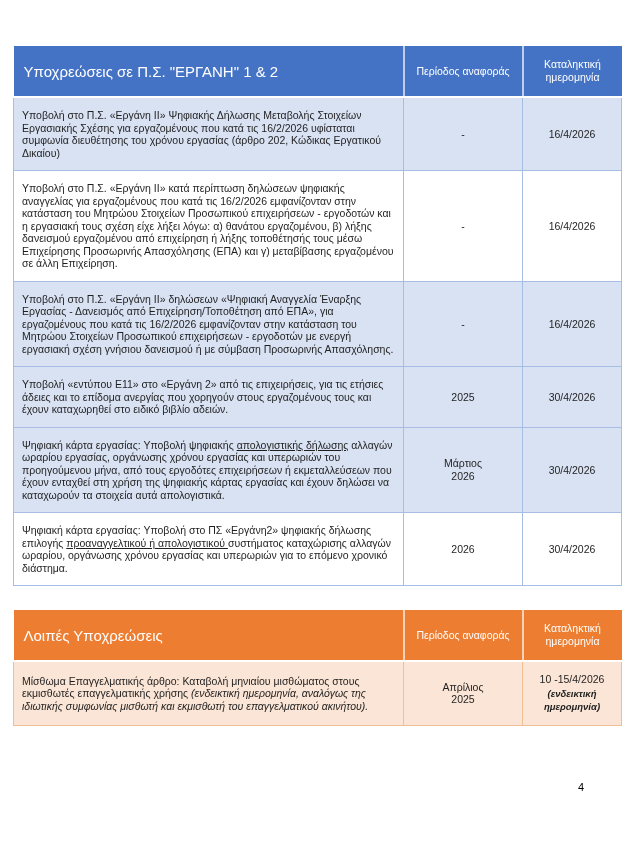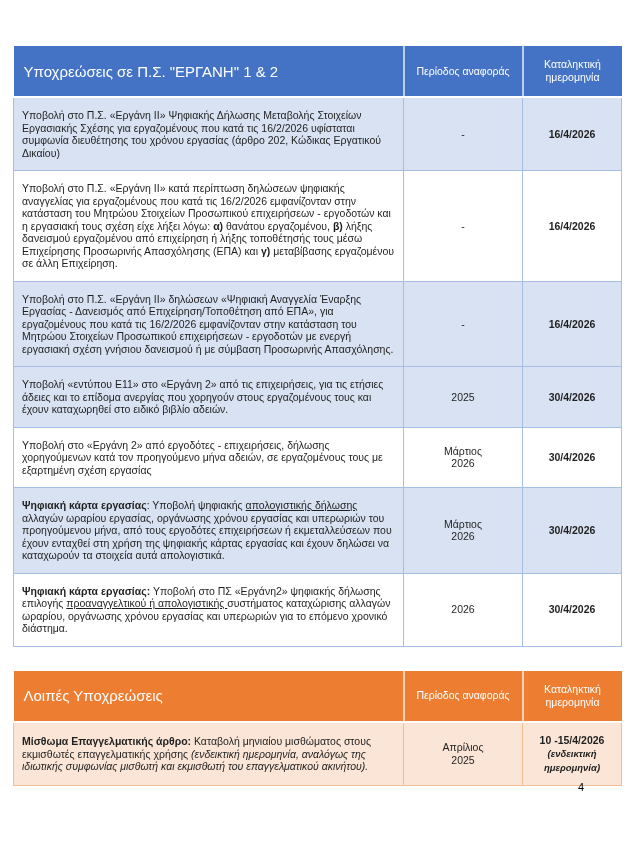--- a/index.html
+++ b/index.html
@@ -56,21 +56,21 @@
   }
   .tbl tbody tr.shaded td{background:var(--band,#D9E2F3);}
   .tbl tbody td.desc{text-align:left;}
   .tbl tbody td.period,
   .tbl tbody td.deadline{
     text-align:center;
     white-space:pre-line;
   }
   
   .r-n{}
-  .r-b{font-weight:bold;}
+  .r-b{font-weight:normal;}
   .r-i{font-style:italic;}
   .r-u{text-decoration:underline;}
   .r-bis{font-weight:bold;font-style:italic;font-size:9.5px;}
 
   .page-number{
     position:absolute;
     left:578px;top:781px;
     font-size:11px;
     color:#000000;
   }
@@ -107,34 +107,28 @@
         <tr class="shaded">
           <td class="desc"><span class="r-n">Υποβολή στο Π.Σ. «Εργάνη ΙΙ» δηλώσεων «Ψηφιακή Αναγγελία Έναρξης Εργασίας - Δανεισμός από Επιχείρηση/Τοποθέτηση από ΕΠΑ», για εργαζομένους που κατά τις 16/2/2026 εμφανίζονταν στην κατάσταση του Μητρώου Στοιχείων Προσωπικού επιχειρήσεων - εργοδοτών με ενεργή εργασιακή σχέση γνήσιου δανεισμού ή με σύμβαση Προσωρινής Απασχόλησης.</span></td>
           <td class="period">-</td>
           <td class="deadline"><span class="r-b">16/4/2026</span></td>
         </tr>
         <tr class="shaded">
           <td class="desc"><span class="r-n">Υποβολή «εντύπου Ε11» στο «Εργάνη 2» από τις επιχειρήσεις, για τις ετήσιες άδειες και το επίδομα ανεργίας που χορηγούν στους εργαζομένους τους και έχουν καταχωρηθεί στο ειδικό βιβλίο αδειών.</span></td>
           <td class="period">2025</td>
           <td class="deadline"><span class="r-b">30/4/2026</span></td>
         </tr>
-        <tr>
-          <td class="desc"><span class="r-n">Υποβολή στο «Εργάνη 2» από εργοδότες - επιχειρήσεις, δήλωσης χορηγούμενων κατά τον προηγούμενο μήνα αδειών, σε εργαζομένους τους με εξαρτημένη σχέση εργασίας</span></td>
-          <td class="period">Μάρτιος
-2026</td>
-          <td class="deadline"><span class="r-b">30/4/2026</span></td>
-        </tr>
         <tr class="shaded">
           <td class="desc"><span class="r-b">Ψηφιακή κάρτα εργασίας</span><span class="r-n">: Υποβολή ψηφιακής </span><span class="r-u">απολογιστικής δήλωσης</span><span class="r-n"> αλλαγών ωραρίου εργασίας, οργάνωσης χρόνου εργασίας και υπερωριών του προηγούμενου μήνα, από τους εργοδότες επιχειρήσεων ή εκμεταλλεύσεων που έχουν ενταχθεί στη χρήση της ψηφιακής κάρτας εργασίας και έχουν δηλώσει να καταχωρούν τα στοιχεία αυτά απολογιστικά.</span></td>
           <td class="period">Μάρτιος
 2026</td>
           <td class="deadline"><span class="r-b">30/4/2026</span></td>
         </tr>
         <tr>
-          <td class="desc"><span class="r-b">Ψηφιακή κάρτα εργασίας:</span><span class="r-n"> Υποβολή στο ΠΣ «Εργάνη2» ψηφιακής δήλωσης επιλογής </span><span class="r-u">προαναγγελτικού ή απολογιστικής </span><span class="r-n">συστήματος καταχώρισης αλλαγών ωραρίου, οργάνωσης χρόνου εργασίας και υπερωριών για το επόμενο χρονικό διάστημα.</span></td>
+          <td class="desc"><span class="r-b">Ψηφιακή κάρτα εργασίας:</span><span class="r-n"> Υποβολή στο ΠΣ «Εργάνη2» ψηφιακής δήλωσης επιλογής </span><span class="r-u">προαναγγελτικού ή απολογιστικού </span><span class="r-n">συστήματος καταχώρισης αλλαγών ωραρίου, οργάνωσης χρόνου εργασίας και υπερωριών για το επόμενο χρονικό διάστημα.</span></td>
           <td class="period">2026</td>
           <td class="deadline"><span class="r-b">30/4/2026</span></td>
         </tr>
       </tbody>
   </table>
 
   <table class="tbl second" style="--hdr: #ED7D31; --band: #FBE5D6; --bdr: #F2BE93;">
     <colgroup>
       <col class="c-desc">
         <col class="c-period">

